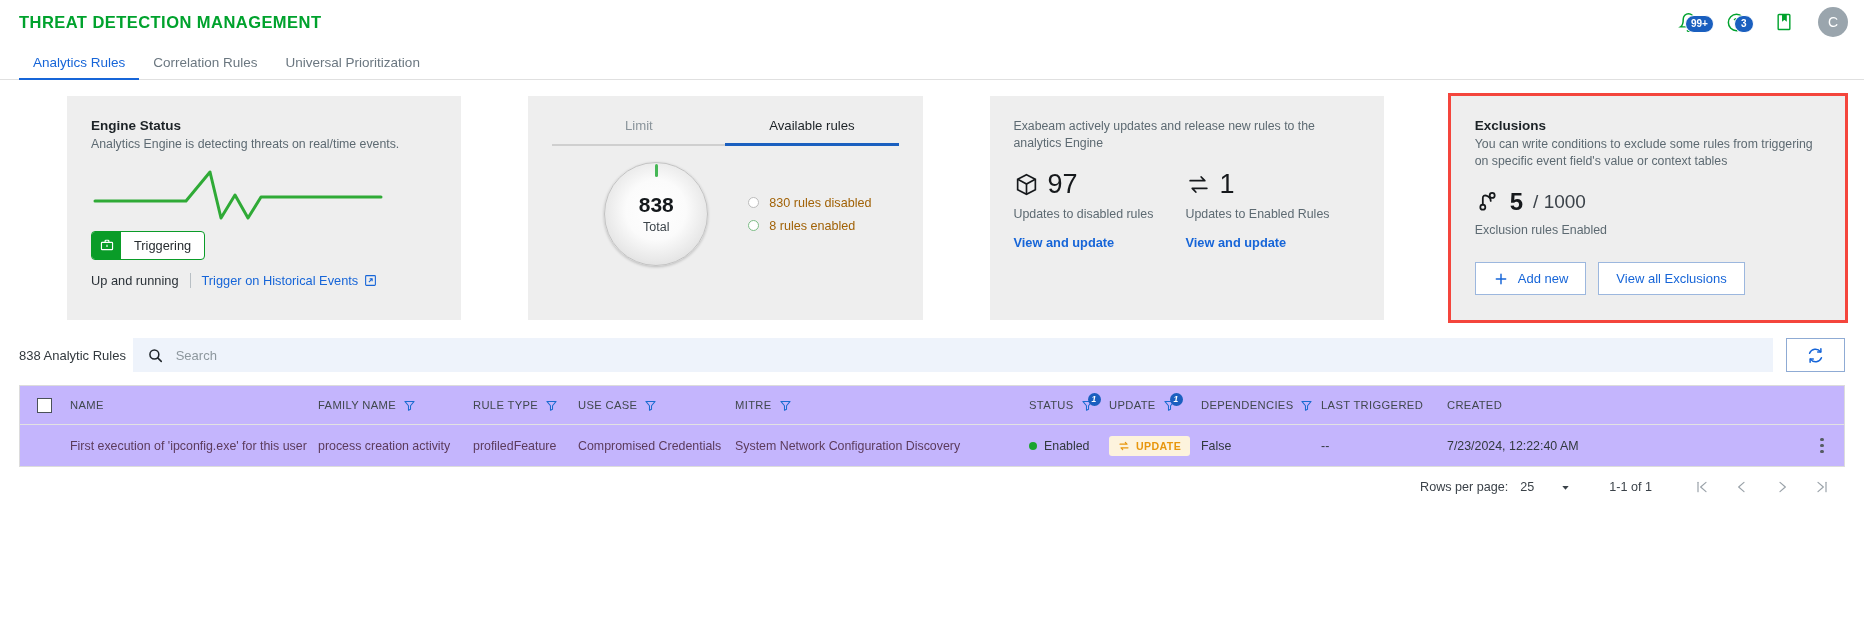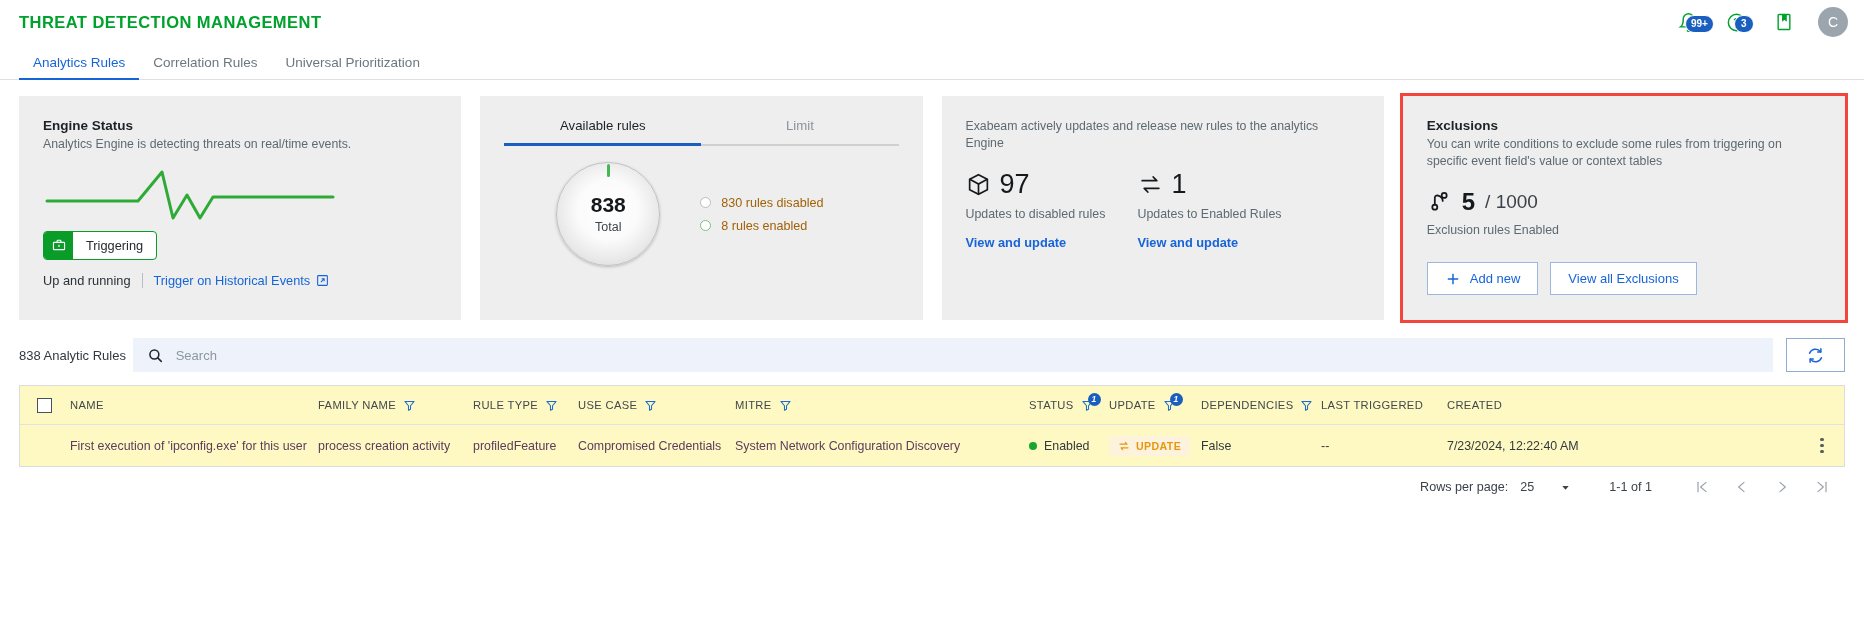--- a/index.html
+++ b/index.html
@@ -78,20 +78,21 @@
     display: flex;
     gap: 19px;
     padding: 16px 19px 0 19px;
   }
   .card {
     background: #eeeeee;
     height: 224px;
     padding: 22px 24px;
     position: relative;
     flex: 1 1 0;
+    margin-left: 48px;
   }
   .card.highlight {
     outline: 3px solid #f4453c;
     outline-offset: 0px;
   }
   .card-title { font-size: 13.5px; font-weight: 700; color: #1c2226; margin-bottom: 3px; }
   .card-sub { font-size: 12.3px; color: #5d6a72; line-height: 1.35; }
 
   
   .spark { margin: 14px 0 4px 2px; }
@@ -183,21 +184,21 @@
     font-family: "Liberation Sans", sans-serif;
   }
   .searchbox input::placeholder { color: #8d979e; }
   .refresh-btn {
     width: 59px; height: 34px; margin-left: 13px;
     border: 1px solid #8fabd4; background: #fff;
     display: flex; align-items: center; justify-content: center; cursor: pointer;
   }
 
   
-  .table { margin: 13px 19px 0 19px; border: 1px solid #dcdcdc; background: #fef9c3; }
+  .table { margin: 13px 19px 0 19px; border: 1px solid #dcdcdc; background: #c4b5fd; }
   .trow { display: flex; align-items: center; height: 40px; }
   .trow.head { border-bottom: 1px solid #e2e2e2; height: 39px; }
   .trow.body { height: 41px; }
   .th {
     font-size: 11.2px; color: #41484e; letter-spacing: .35px;
     display: flex; align-items: center; gap: 7px; white-space: nowrap;
   }
   .td { font-size: 12.4px; color: #5c3b5c; white-space: nowrap; overflow: hidden; }
   .td.plain { color: #32393e; }
   .c-check { width: 48px; display: flex; justify-content: center; flex: none; }
@@ -315,22 +316,22 @@
       <svg width="13" height="13" viewBox="0 0 24 24" fill="none" stroke="#1665d8" stroke-width="2" style="margin-left:6px">
         <rect x="3" y="3" width="18" height="18" rx="1.5"></rect>
         <path d="M9 15 15 9"></path>
           <path d="M10.5 9H15v4.5"></path>
       </svg>
     </div>
   </div>
 
   <div class="card">
     <div class="minitabs">
+      <div class="minitab">Limit</div>
       <div class="minitab active">Available rules</div>
-      <div class="minitab">Limit</div>
     </div>
     <div class="donut-row">
       <div class="donut">
         <div class="donut-num">838</div>
         <div class="donut-lbl">Total</div>
       </div>
       <div class="legend">
         <div class="legend-item">
           <span class="dot-ring"></span>
           <span>830 rules disabled</span>

